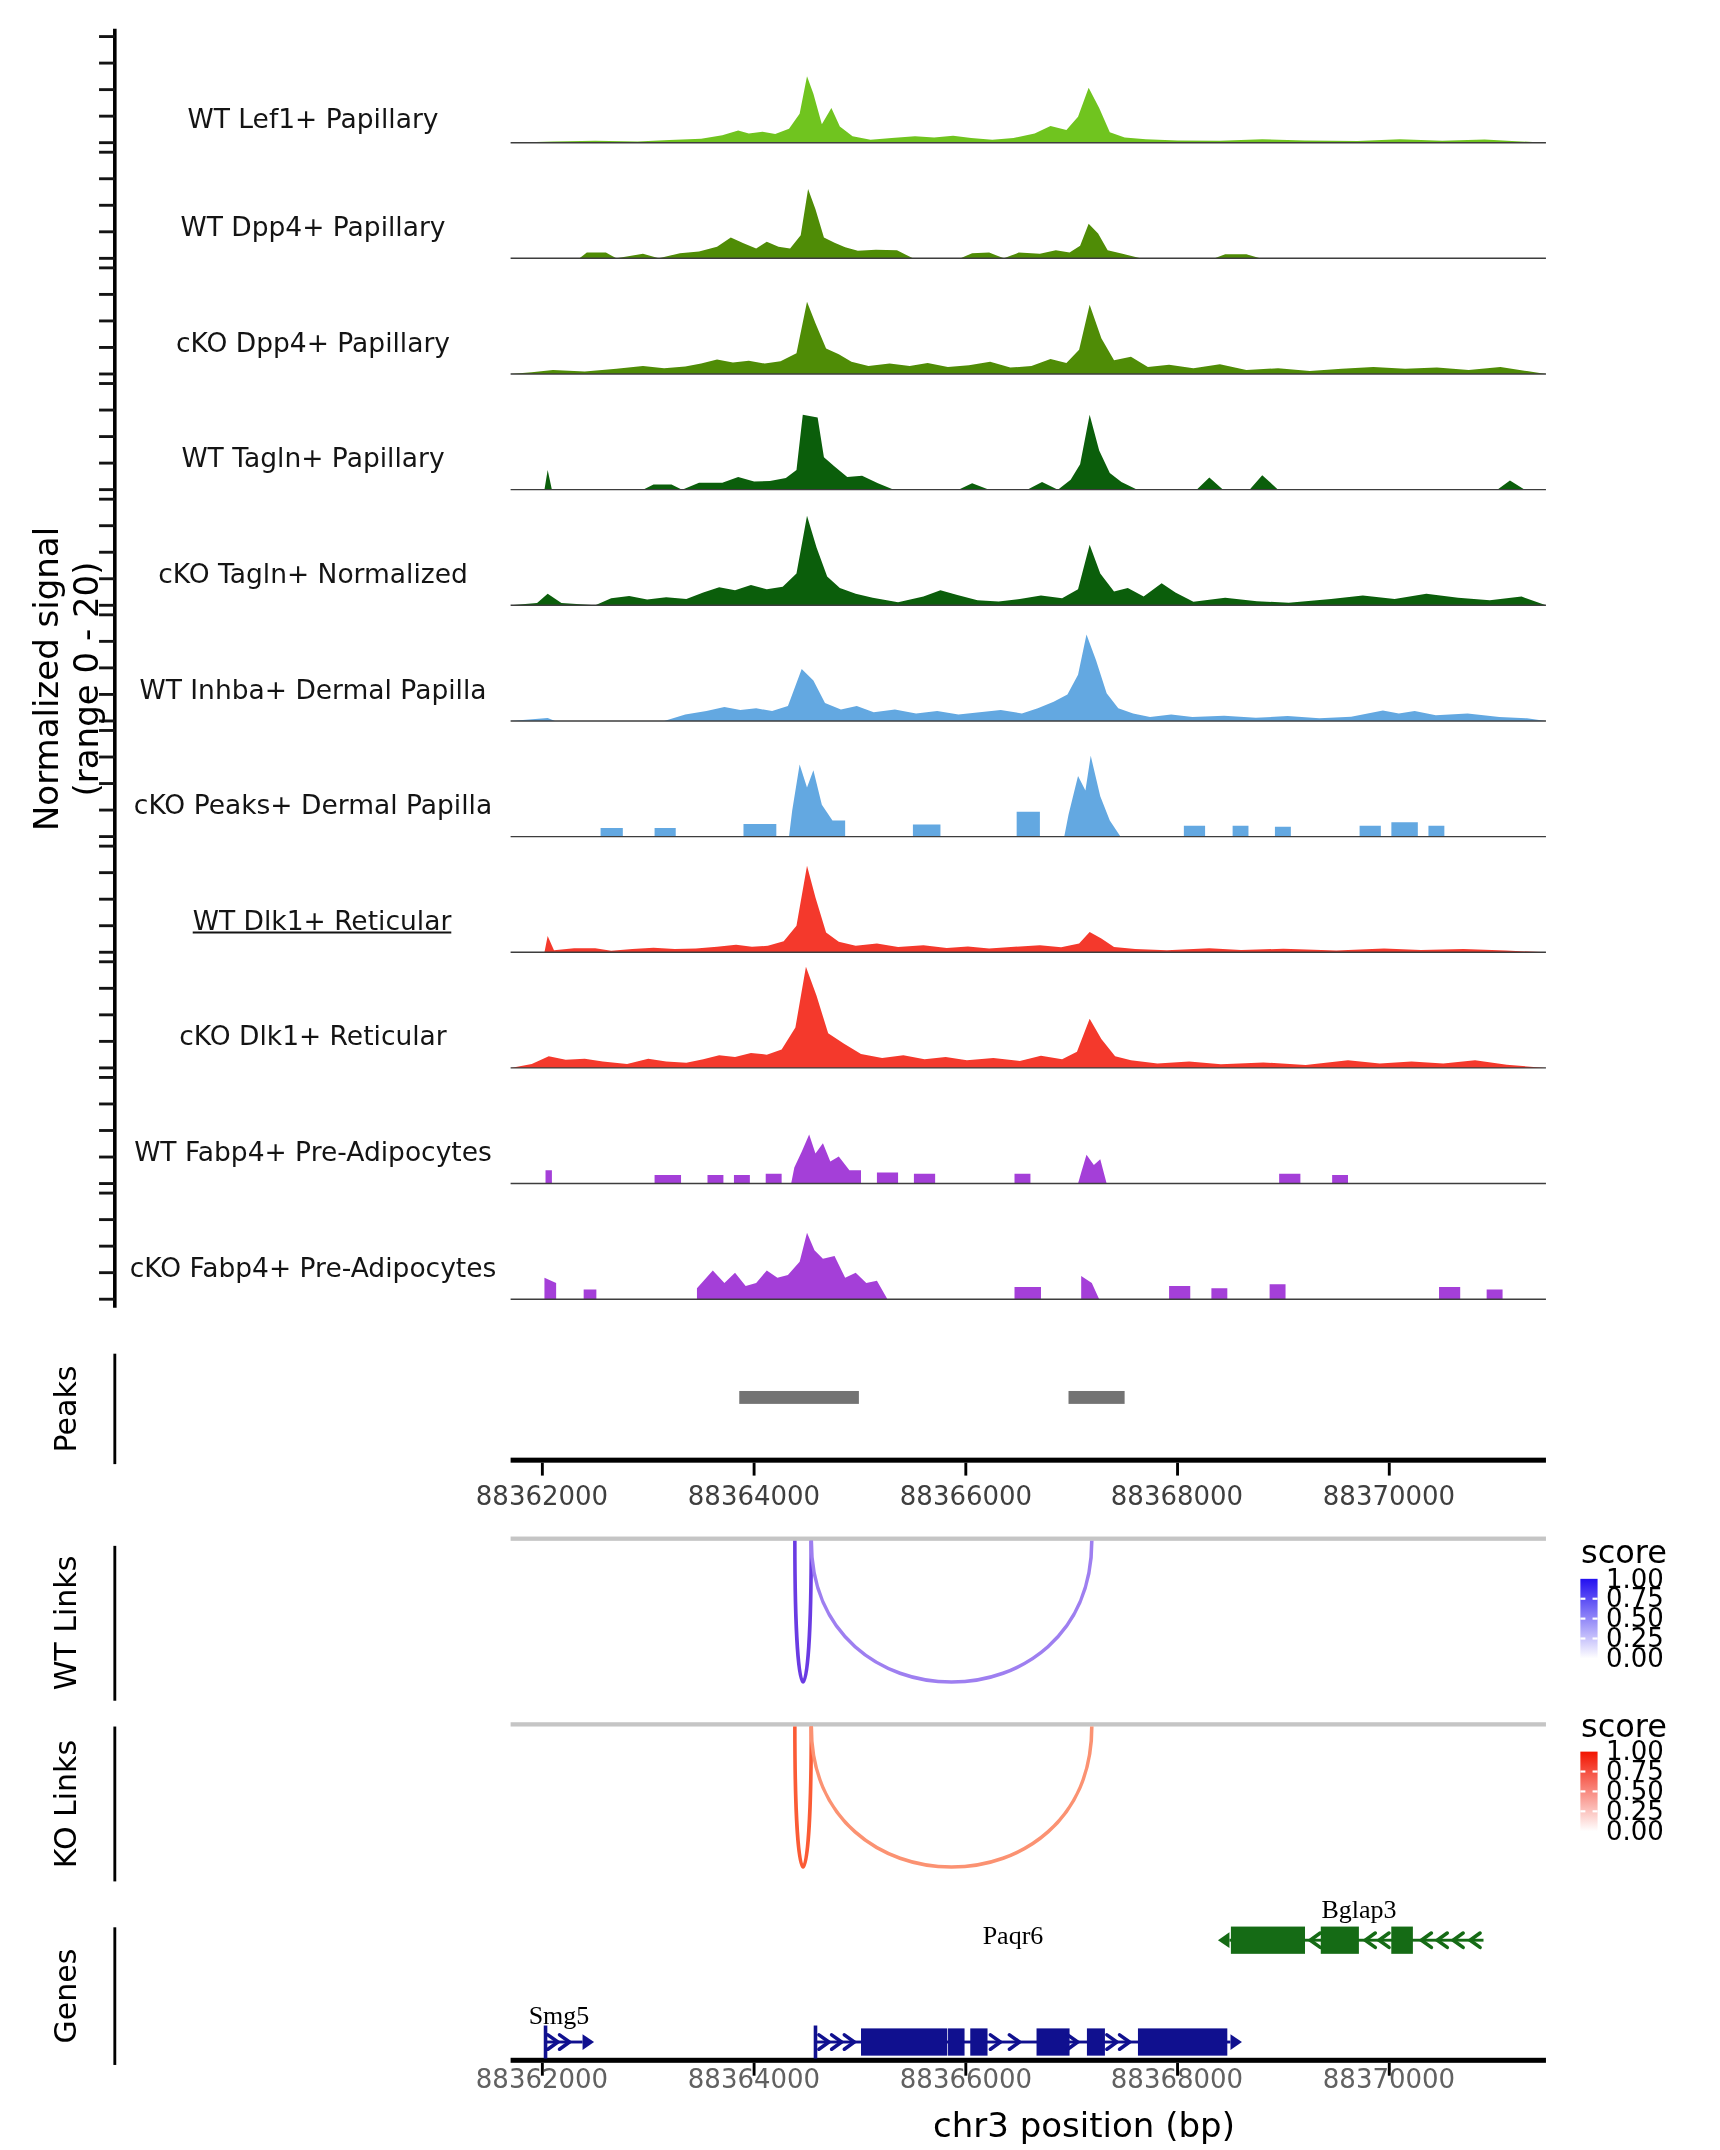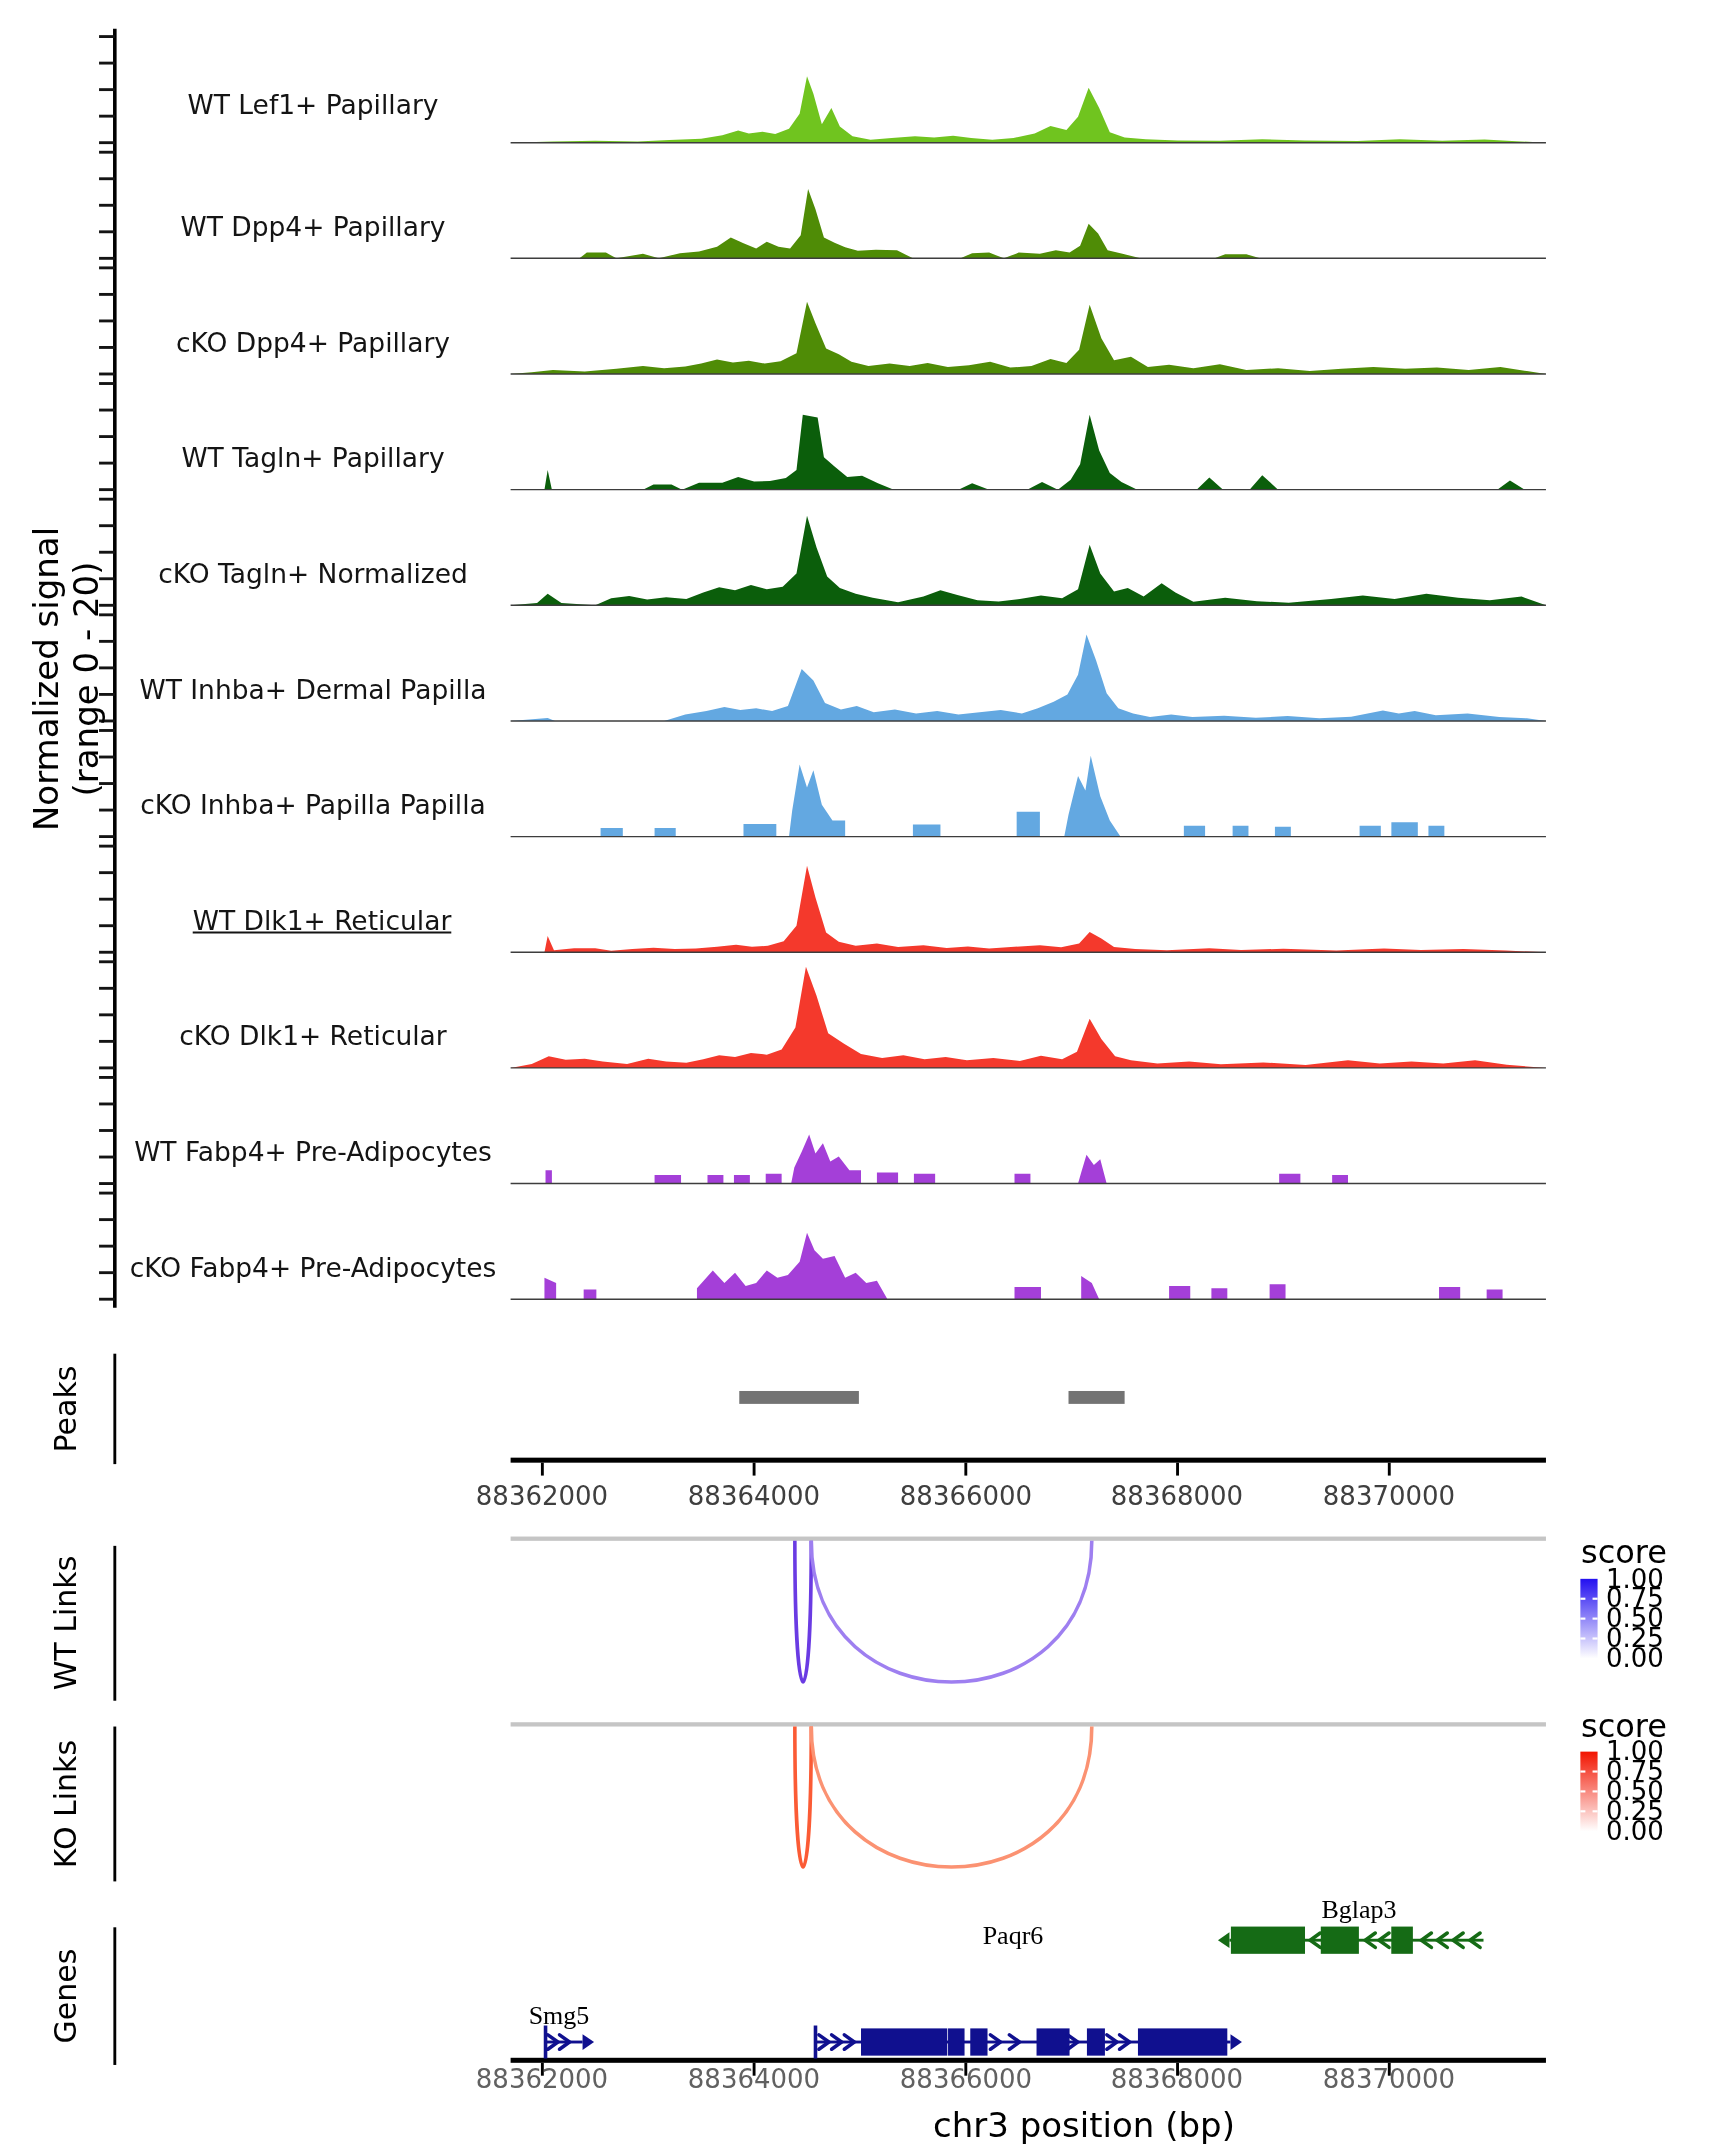--- a/index.html
+++ b/index.html
@@ -195,27 +195,27 @@
   <div class="rot sec" style="left:65px;top:1623px">WT Links</div>
   <div class="rot sec" style="left:65px;top:1804px">KO Links</div>
   <div class="rot sec" style="left:65px;top:1996px">Genes</div>
 
   <div class="legend-title" style="left:1624px;top:1552px">score</div>
   <div class="legend-title" style="left:1624px;top:1726px">score</div>
 
   <div class="axis-title" style="left:1084px;top:2125px">chr3 position (bp)</div>
 
   <div id="labels">
-      <div class="lbl track-label" style="left: 313px; top: 104px; text-align: center;">WT Lef1+ Papillary</div>
+      <div class="lbl track-label" style="left: 313px; top: 118px; text-align: center;">WT Lef1+ Papillary</div>
       <div class="lbl track-label" style="left: 313px; top: 226px;">WT Dpp4+ Papillary</div>
       <div class="lbl track-label" style="left: 313px; top: 342px;">cKO Dpp4+ Papillary</div>
       <div class="lbl track-label" style="left: 313px; top: 457px;">WT Tagln+ Papillary</div>
       <div class="lbl track-label" style="left: 313px; top: 573px;">cKO Tagln+ Normalized</div>
       <div class="lbl track-label" style="left: 313px; top: 689px;">WT Inhba+ Dermal Papilla</div>
-      <div class="lbl track-label" style="left: 313px; top: 804px;">cKO Inhba+ Papilla Papilla</div>
+      <div class="lbl track-label" style="left: 313px; top: 804px;">cKO Peaks+ Dermal Papilla</div>
       <div class="lbl track-label" style="left: 322px; top: 920px; text-decoration: underline;">WT Dlk1+ Reticular</div>
       <div class="lbl track-label" style="left: 313px; top: 1035px;">cKO Dlk1+ Reticular</div>
       <div class="lbl track-label" style="left: 313px; top: 1151px;">WT Fabp4+ Pre-Adipocytes</div>
       <div class="lbl track-label" style="left: 313px; top: 1267px;">cKO Fabp4+ Pre-Adipocytes</div>
       <div class="lbl tick1" style="left: 542px; top: 1496px;">88362000</div>
       <div class="lbl tick1" style="left: 754px; top: 1496px;">88364000</div>
       <div class="lbl tick1" style="left: 966px; top: 1496px;">88366000</div>
       <div class="lbl tick1" style="left: 1177px; top: 1496px;">88368000</div>
       <div class="lbl tick1" style="left: 1389px; top: 1496px;">88370000</div>
       <div class="lbl tick2" style="left: 542px; top: 2079px;">88362000</div>

